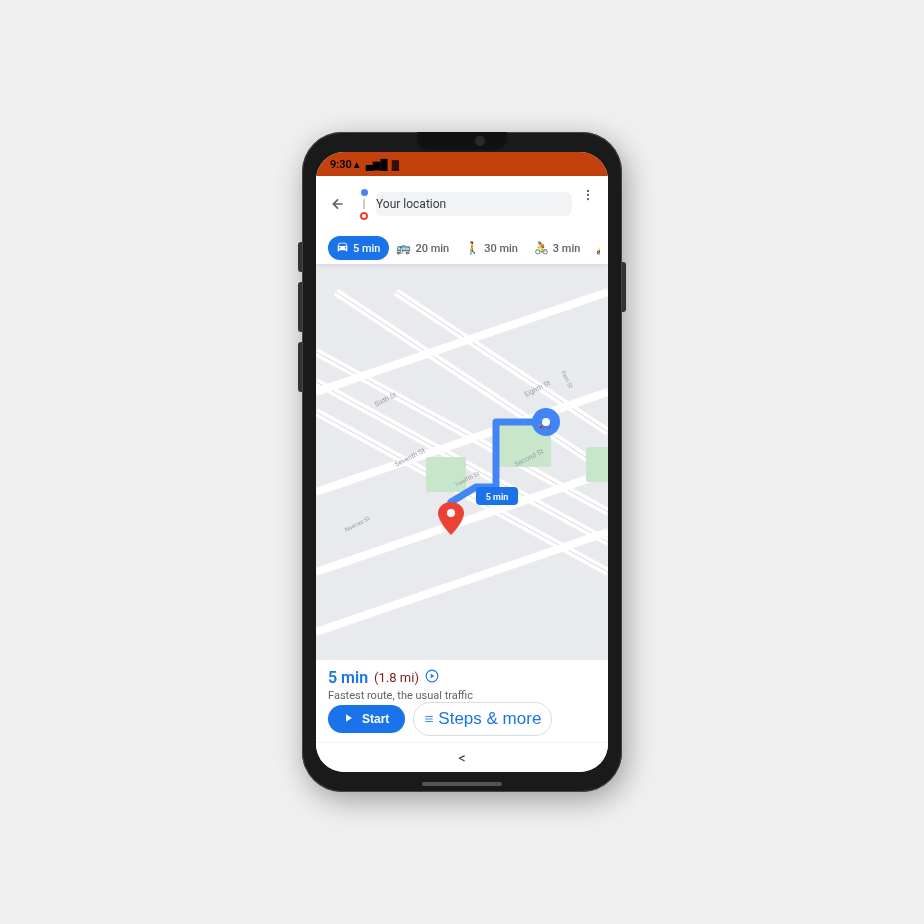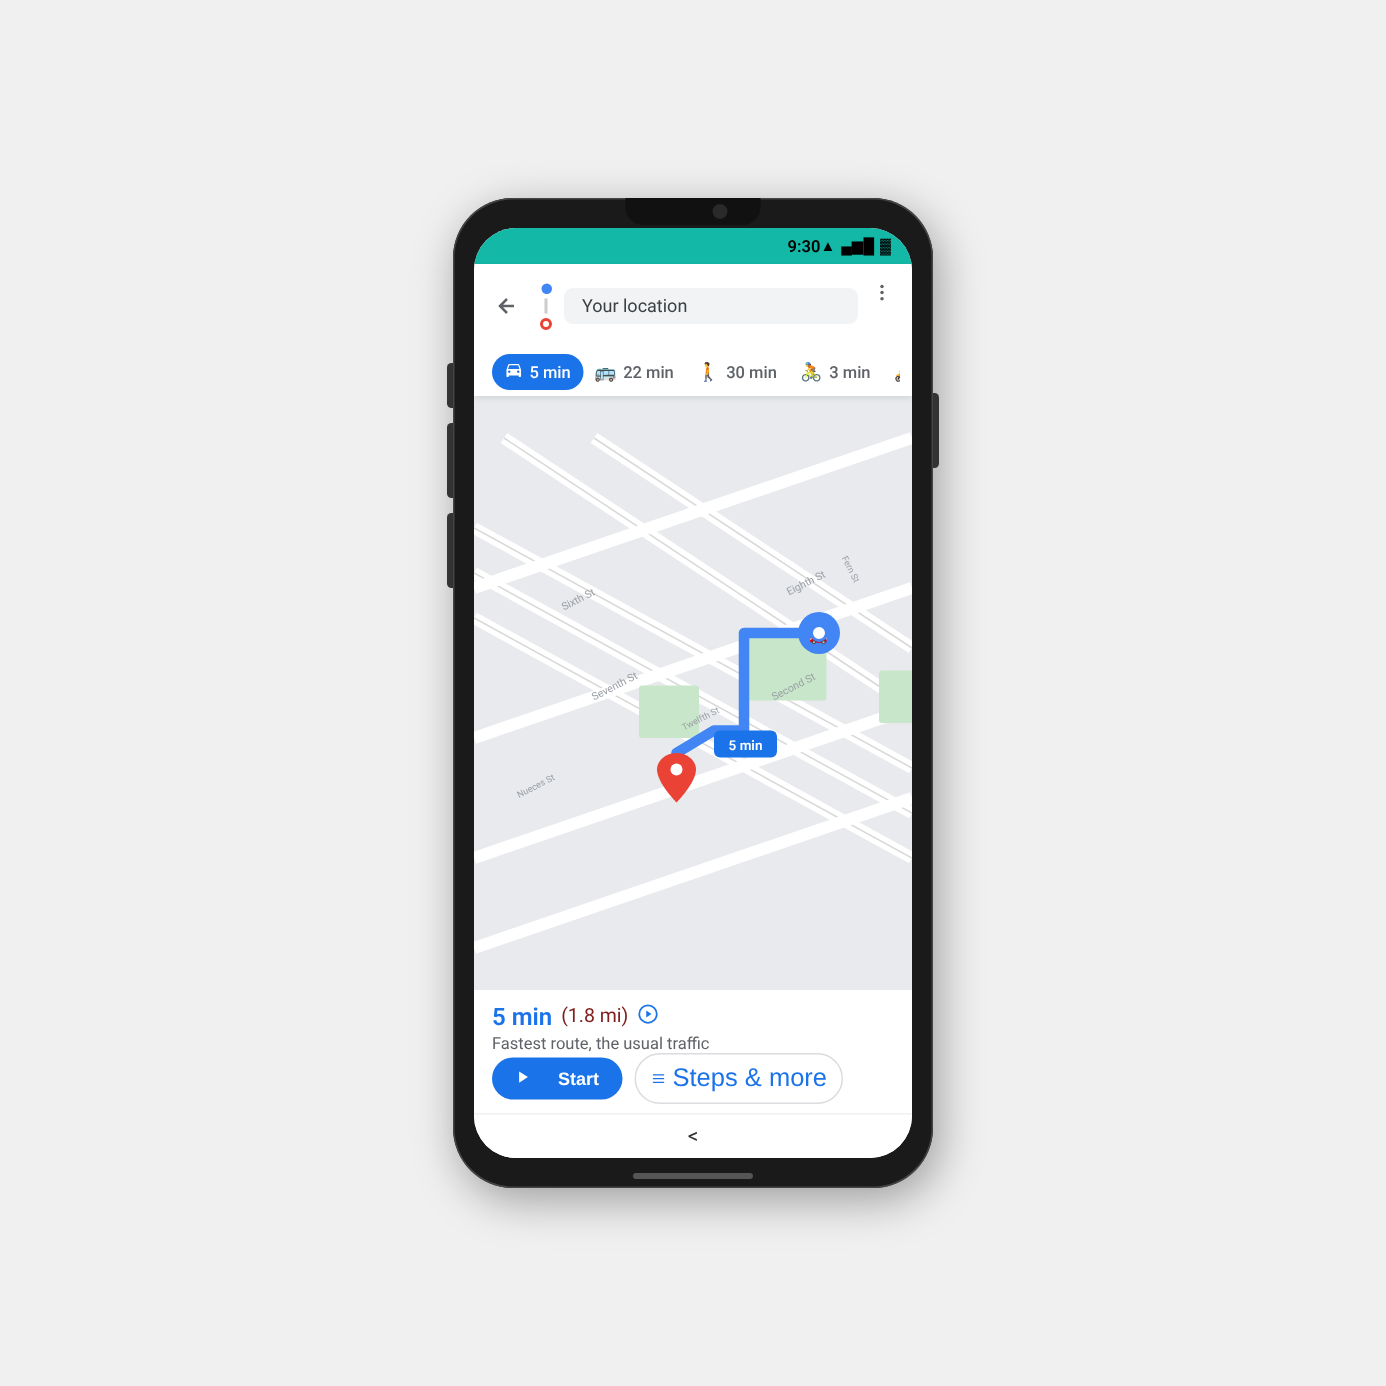--- a/index.html
+++ b/index.html
@@ -92,24 +92,24 @@
       margin-top: 20px;
       overflow: hidden;
       position: relative;
       display: flex;
       flex-direction: column;
     }
 
     
     .status-bar {
       height: 24px;
-      background: #14b8a6;
-      display: flex;
-      align-items: center;
-      justify-content: flex-end;
+      background: #c2410c;
+      display: flex;
+      align-items: center;
+      justify-content: flex-start;
       padding: 0 14px;
       flex-shrink: 0;
     }
     .status-time {
       font-size: 11px;
       font-weight: 600;
       color: #000;
     }
     .status-icons {
       display: flex;
@@ -168,21 +168,21 @@
     }
     .search-inputs {
       flex: 1;
       display: flex;
       flex-direction: column;
       gap: 4px;
     }
     .search-input-box {
       background: #f1f3f4;
       border-radius: 6px;
-      padding: 5px 12px;
+      padding: 5px 0;
       font-size: 12px;
       color: #3c4043;
     }
     .more-btn {
       width: 24px;
       height: 44px;
       display: flex;
       align-items: flex-start;
       justify-content: center;
       padding-top: 6px;
@@ -278,21 +278,21 @@
       background: #1a73e8;
       color: #fff;
       border: none;
       border-radius: 20px;
       padding: 7px 16px;
       font-size: 12px;
       font-weight: 600;
       cursor: pointer;
       display: flex;
       align-items: center;
-      gap: 18px;
+      gap: 8px;
     }
     .btn-parking {
       background: #fff;
       color: #1a73e8;
       border: 1.5px solid #dadce0;
       border-radius: 20px;
       padding: 6px 10px;
       font-size: 11px;
       font-weight: 500;
       cursor: pointer;
@@ -396,21 +396,21 @@
         <div class="tab-item active">
           <span class="tab-icon">
             <svg width="13" height="13" viewBox="0 0 24 24" fill="white">
               <path d="M18.92 6.01C18.72 5.42 18.16 5 17.5 5h-11c-.66 0-1.21.42-1.42 1.01L3 12v8c0 .55.45 1 1 1h1c.55 0 1-.45 1-1v-1h12v1c0 .55.45 1 1 1h1c.55 0 1-.45 1-1v-8l-2.08-5.99zM6.5 16c-.83 0-1.5-.67-1.5-1.5S5.67 13 6.5 13s1.5.67 1.5 1.5S7.33 16 6.5 16zm11 0c-.83 0-1.5-.67-1.5-1.5s.67-1.5 1.5-1.5 1.5.67 1.5 1.5-.67 1.5-1.5 1.5zM5 11l1.5-4.5h11L19 11H5z"></path>
             </svg>
           </span>
           <span>5 min</span>
         </div>
         <div class="tab-item inactive">
           <span class="tab-icon">🚌</span>
-          <span>22 min</span>
+          <span>20 min</span>
         </div>
         <div class="tab-item inactive">
           <span class="tab-icon">🚶</span>
           <span>30 min</span>
         </div>
         <div class="tab-item inactive">
           <span class="tab-icon">🚴</span>
           <span>3 min</span>
         </div>
         <div class="tab-item inactive">

